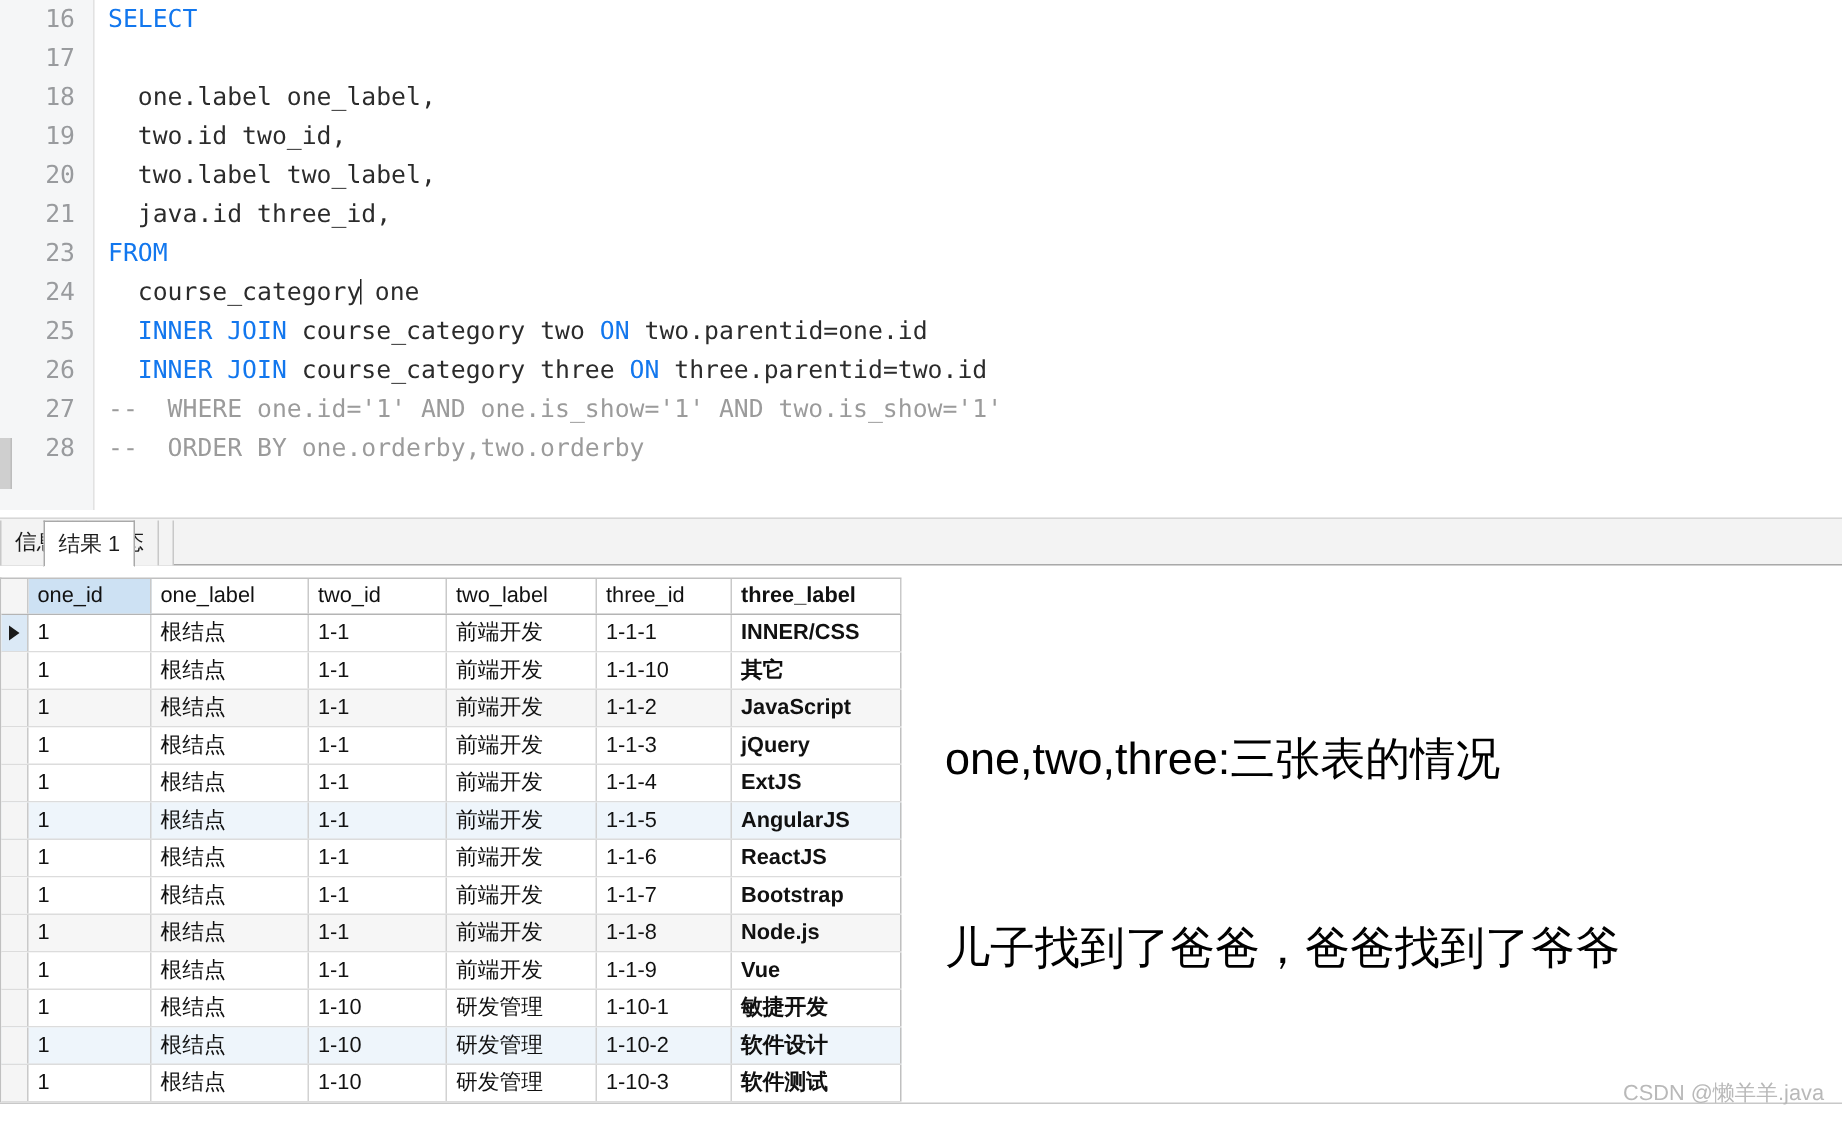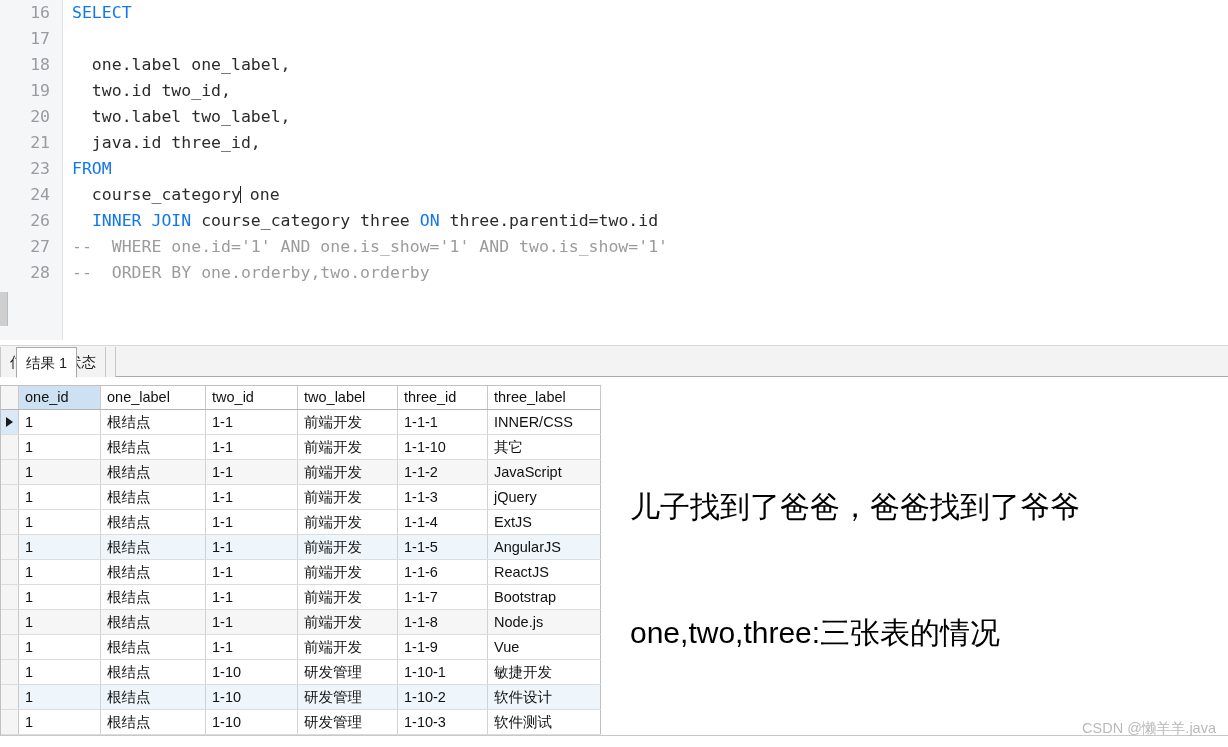--- a/index.html
+++ b/index.html
@@ -155,21 +155,21 @@
     background: #f5f5f5;
     border-right: 1px solid #c9c9c9;
     position: relative;
   }
   .grid-row.header .cell.rowhead { background: #f5f5f5; }
   .c-one-id     { width: 82px;  min-width: 82px; }
   .c-one-label  { width: 105px; min-width: 105px; }
   .c-two-id     { width: 92px;  min-width: 92px; }
   .c-two-label  { width: 100px; min-width: 100px; }
   .c-three-id   { width: 90px;  min-width: 90px; }
-  .c-three-label{ width: 113px; min-width: 113px; border-right: 1px solid #c0c0c0; }
+  .c-three-label{ width: 113px; min-width: 113px; border-right: 1px solid #c0c0c0; font-weight: bold; }
 
   .hl-col { background: #cde1f3; }
   .r-white { background: #ffffff; }
   .r-gray  { background: #f6f6f6; }
   .r-blue  { background: #eef5fb; }
 
   .sel-arrow {
     position: absolute;
     left: 5px;
     top: 7px;
@@ -219,29 +219,30 @@
   <div id="left-scroll-nub"></div>
   <div id="code-lines">
       <div class="code-line"><span class="ln">16</span><span class="code-text"><span class="kw">SELECT</span></span></div>
       <div class="code-line"><span class="ln">17</span></div>
       <div class="code-line"><span class="ln">18</span><span class="code-text"><span>  one.label one_label,</span></span></div>
       <div class="code-line"><span class="ln">19</span><span class="code-text"><span>  two.id two_id,</span></span></div>
       <div class="code-line"><span class="ln">20</span><span class="code-text"><span>  two.label two_label,</span></span></div>
       <div class="code-line"><span class="ln">21</span><span class="code-text"><span>  java.id three_id,</span></span></div>
       <div class="code-line"><span class="ln">23</span><span class="code-text"><span class="kw">FROM</span></span></div>
       <div class="code-line"><span class="ln">24</span><span class="code-text"><span>  course_category</span><span class="caret"></span><span> one</span></span></div>
+      <div class="code-line"><span class="ln">25</span><span class="code-text"><span>  </span><span class="kw">INNER JOIN</span><span> course_category two </span><span class="kw">ON</span><span> two.parentid=one.id</span></span></div>
       <div class="code-line"><span class="ln">26</span><span class="code-text"><span>  </span><span class="kw">INNER JOIN</span><span> course_category three </span><span class="kw">ON</span><span> three.parentid=two.id</span></span></div>
       <div class="code-line"><span class="ln">27</span><span class="code-text"><span class="cm">--  WHERE one.id='1' AND one.is_show='1' AND two.is_show='1'</span></span></div>
       <div class="code-line"><span class="ln">28</span><span class="code-text"><span class="cm">--  ORDER BY one.orderby,two.orderby</span></span></div>
     </div>
 </div>
 
 <div id="tabstrip">
     <div class="tab" style="left: 0px;"><span>信息</span></div>
-    <div class="tab active" style="left: 16px;"><span>结果 1</span></div>
+    <div class="tab active" style="left: 29px;"><span>结果 1</span></div>
     <div class="tab" style="left: 38px;"><span>配置文件</span></div>
     <div class="tab" style="left: 57px;"><span>状态</span></div>
   </div>
 
 <div id="grid">
   <div class="grid-row header" id="grid-header">
       <div class="cell rowhead"></div>
       <div class="cell c-one-id hl-col">one_id</div>
       <div class="cell c-one-label">one_label</div>
       <div class="cell c-two-id">two_id</div>
@@ -367,17 +368,17 @@
         <div class="cell c-two-id">1-10</div>
         <div class="cell c-two-label">研发管理</div>
         <div class="cell c-three-id">1-10-3</div>
         <div class="cell c-three-label">软件测试</div>
       </div>
     </div>
 </div>
 <div id="grid-footer"></div>
 
 <div id="annotation">
+  <div>one,two,three:三张表的情况</div>
   <div>儿子找到了爸爸，爸爸找到了爷爷</div>
-  <div>one,two,three:三张表的情况</div>
 </div>
 
 <div id="watermark">CSDN @懒羊羊.java</div>
 
 </body></html>

